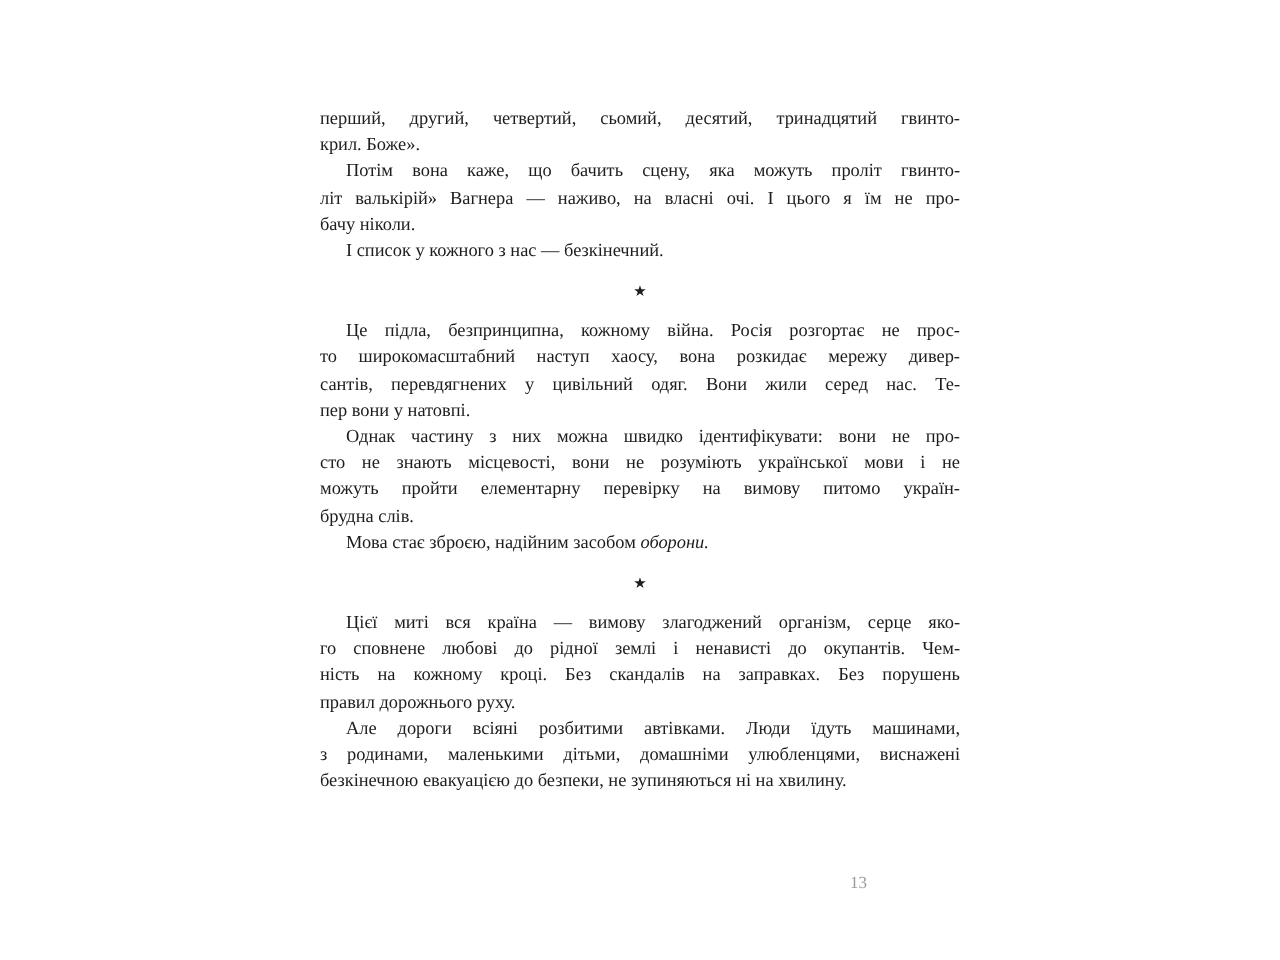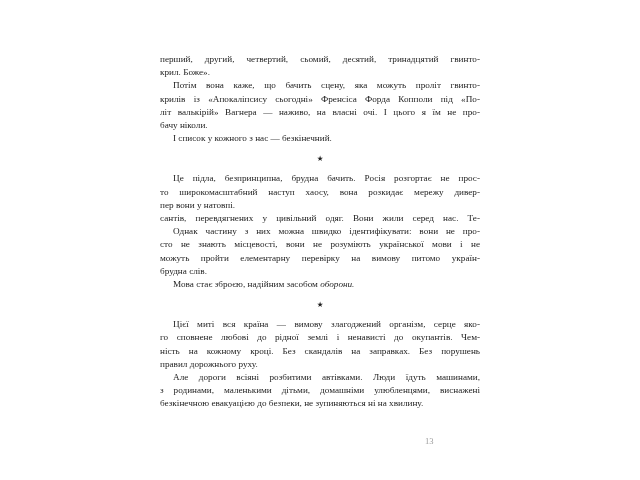--- a/index.html
+++ b/index.html
@@ -48,33 +48,32 @@
 <body>
 
 <div class="screen">
   <div class="text-column">
       <div class="para">
         <div class="line"><span>перший, другий, четвертий, сьомий, десятий, тринадцятий гвинто-</span></div>
         <div class="line last"><span>крил. Боже».</span></div>
       </div>
       <div class="para">
         <div class="line ind"><span>Потім вона каже, що бачить сцену, яка можуть проліт гвинто-</span></div>
-        <div class="line"><span>крилів із «Апокаліпсису сьогодні» Френсіса Форда Копполи під «По-</span></div>
         <div class="line"><span>літ валькірій» Вагнера — наживо, на власні очі. І цього я їм не про-</span></div>
         <div class="line last"><span>бачу ніколи.</span></div>
       </div>
       <div class="para">
         <div class="line last ind"><span>І список у кожного з нас — безкінечний.</span></div>
       </div>
       <div class="sep">★</div>
       <div class="para">
-        <div class="line ind"><span>Це підла, безпринципна, брудна бачить. Росія розгортає не прос-</span></div>
+        <div class="line ind"><span>Це підла, безпринципна, кожному війна. Росія розгортає не прос-</span></div>
         <div class="line"><span>то широкомасштабний наступ хаосу, вона розкидає мережу дивер-</span></div>
+        <div class="line"><span>сантів, перевдягнених у цивільний одяг. Вони жили серед нас. Те-</span></div>
         <div class="line last"><span>пер вони у натовпі.</span></div>
-        <div class="line"><span>сантів, перевдягнених у цивільний одяг. Вони жили серед нас. Те-</span></div>
       </div>
       <div class="para">
         <div class="line ind"><span>Однак частину з них можна швидко ідентифікувати: вони не про-</span></div>
         <div class="line"><span>сто не знають місцевості, вони не розуміють української мови і не</span></div>
         <div class="line"><span>можуть пройти елементарну перевірку на вимову питомо україн-</span></div>
         <div class="line last"><span>брудна слів.</span></div>
       </div>
       <div class="para">
         <div class="line last ind"><span>Мова стає зброєю, надійним засобом </span><span class="it">оборони.</span></div>
       </div>

